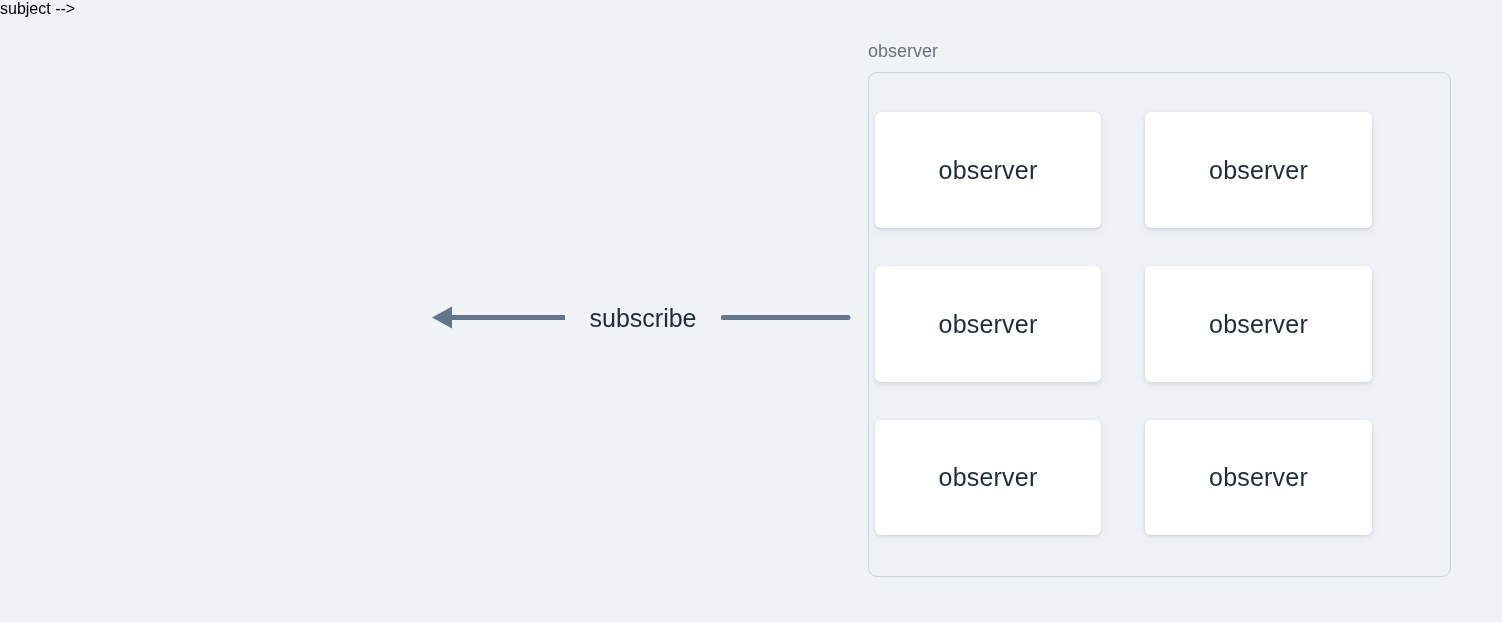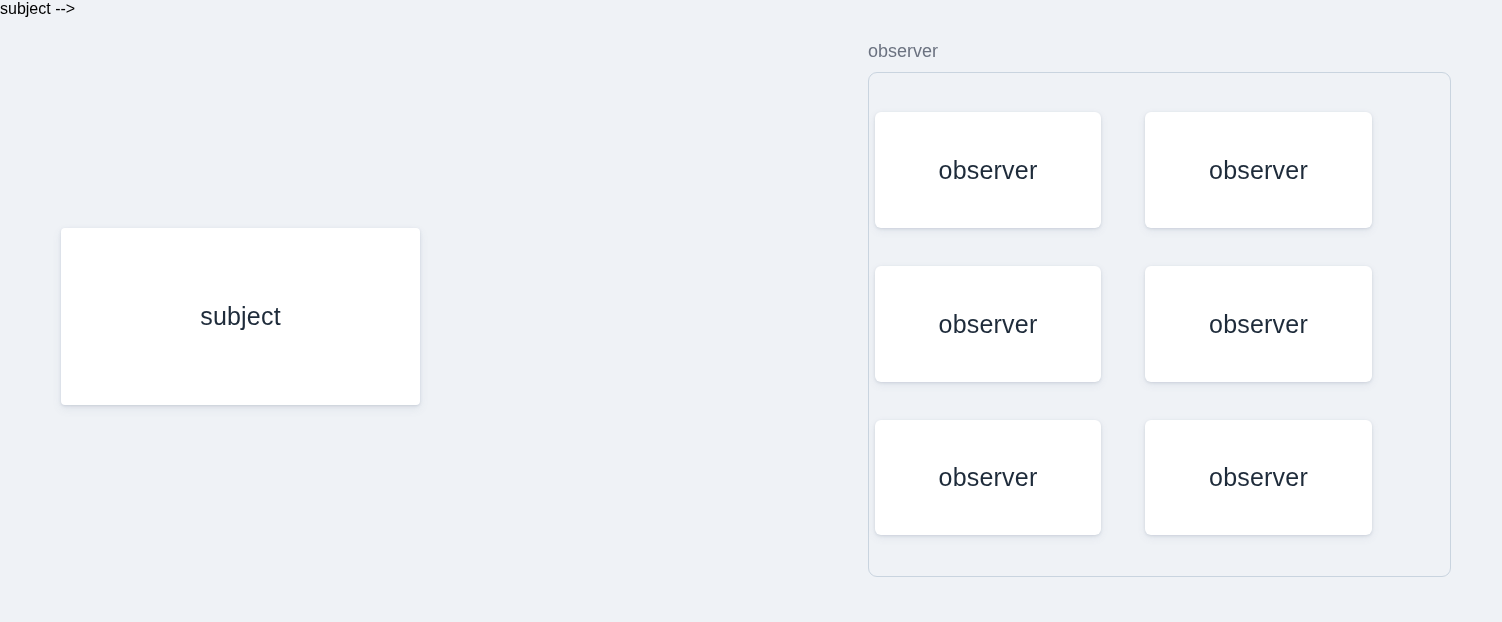--- a/index.html
+++ b/index.html
@@ -120,25 +120,32 @@
     letter-spacing: 0.2px;
     line-height: 1;
   }
 </style>
 </head>
 <body>
 
 <div id="canvas">
 
   
-  <div class="node-subject">
-    <span class="node-label">subject</span>
-  </div>
 
    subject --&gt;
+  <div class="edge">
+    <svg width="430" height="44" viewBox="0 0 430 44">
+
+      <line x1="24" y1="21.5" x2="140" y2="21.5" stroke="#64748b" stroke-width="5" stroke-linecap="round"></line>
+      <polygon points="7,21.5 27,10.5 27,32.5" fill="#64748b"></polygon>
+
+      <line x1="298" y1="21.5" x2="423" y2="21.5" stroke="#64748b" stroke-width="5" stroke-linecap="round"></line>
+    </svg>
+    <span class="edge-label">subscribe</span>
+  </div>
 
   
   <div class="group-label">observer</div>
 
   
   <div class="group-box"></div>
 
   
   <div class="observers-grid">
     <div class="node-observer">

